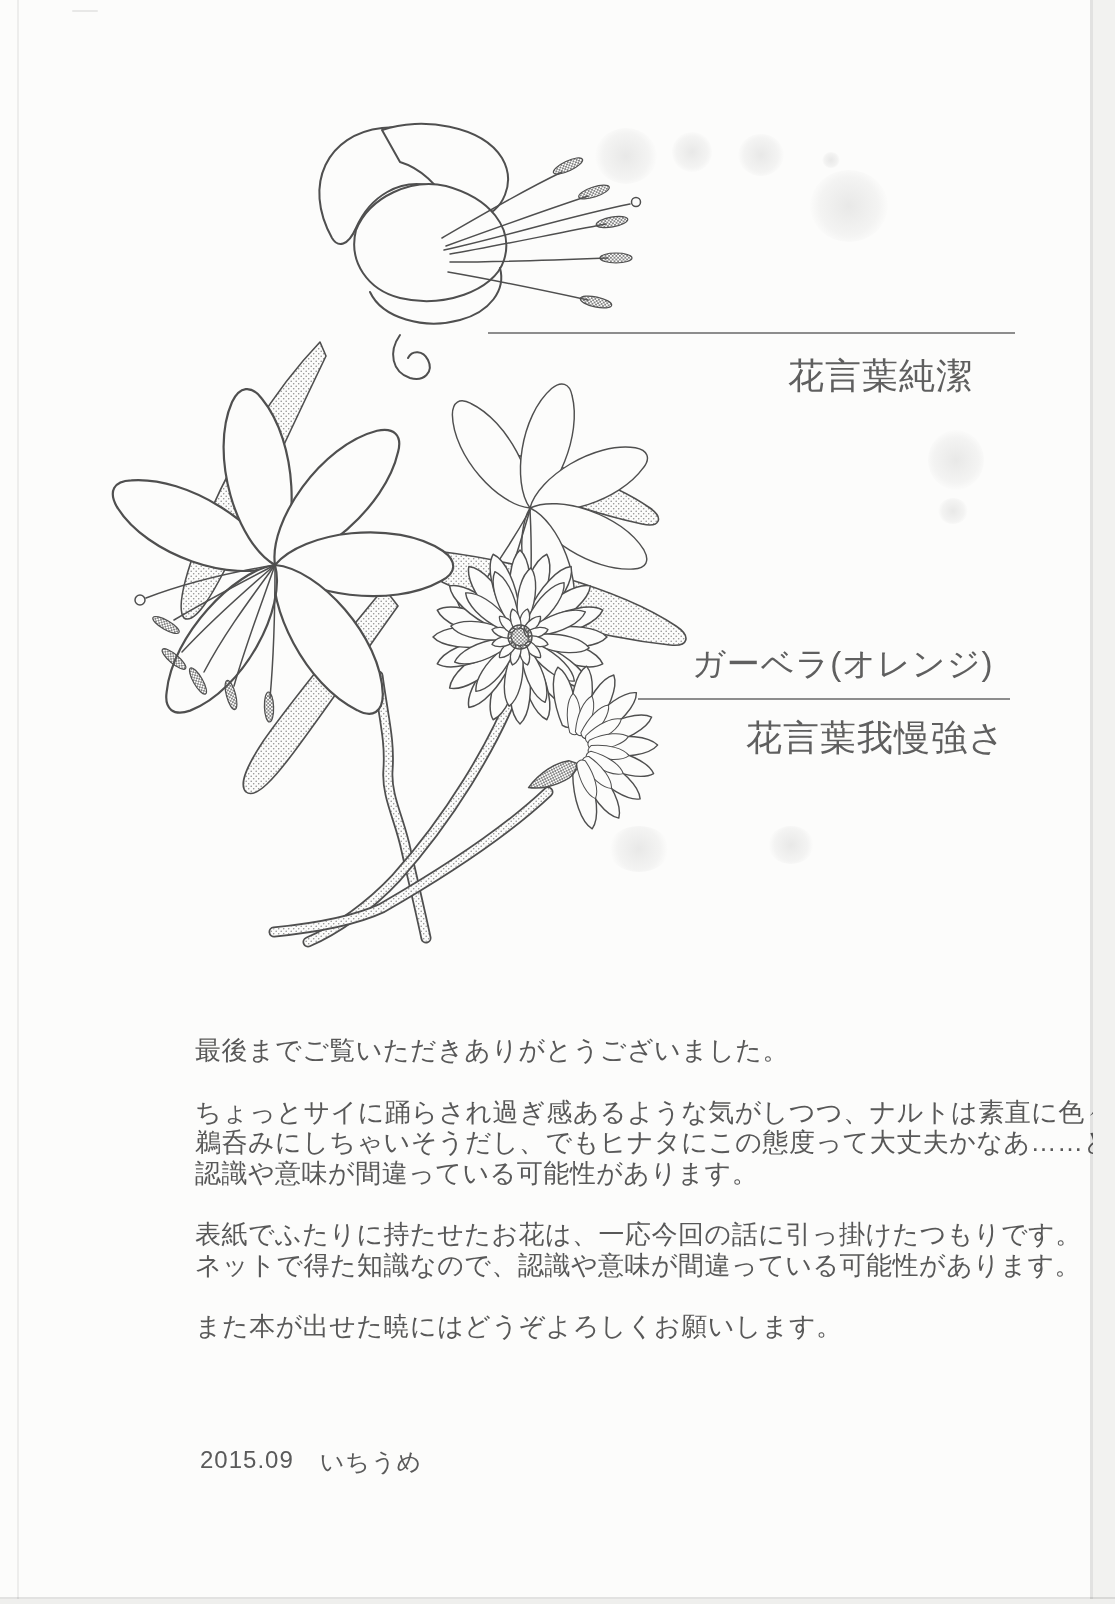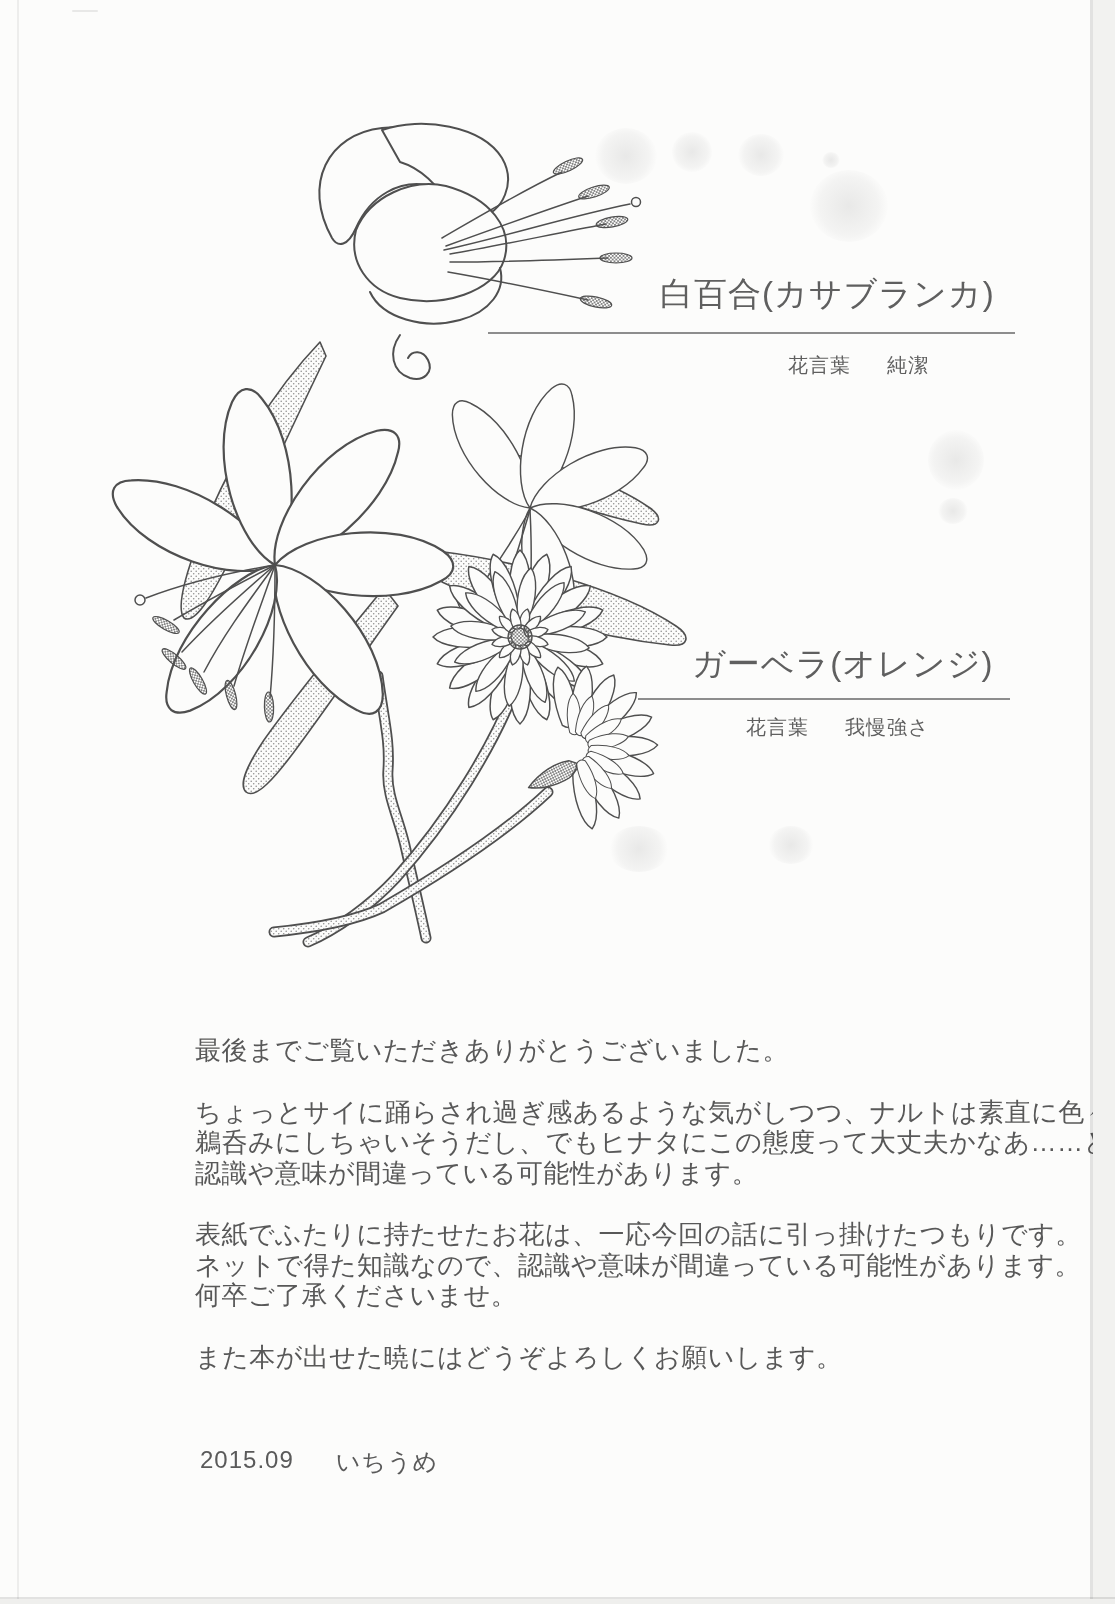--- a/index.html
+++ b/index.html
@@ -19,28 +19,28 @@
   .edge-bottom-line{position:absolute;left:0;bottom:5px;width:100%;height:2px;background:rgba(0,0,0,0.10);}
   .edge-top-tick{position:absolute;left:72px;top:10px;width:26px;height:2px;background:rgba(0,0,0,0.08);border-radius:2px;}
 
   
   .smudge{position:absolute;border-radius:50%;
     background:radial-gradient(circle, rgba(130,130,130,0.16) 0%, rgba(130,130,130,0.07) 55%, rgba(130,130,130,0) 75%);}
 
   
   .flower-name{position:absolute;font-size:33px;letter-spacing:1px;color:#5f5f5f;white-space:nowrap;}
   .name-rule{position:absolute;height:2px;background:#8d8d8d;}
-  .flower-meaning{position:absolute;display:flex;gap:36px;font-size:20px;letter-spacing:1px;color:#5f5f5f;white-space:nowrap;justify-content:center;}
+  .flower-meaning{position:absolute;display:flex;font-size:36px;letter-spacing:1px;color:#5f5f5f;white-space:nowrap;justify-content:center;}
 
   
   .afterword{position:absolute;left:195px;top:1023px;font-size:26px;line-height:30.5px;letter-spacing:0.5px;color:#585858;}
   .afterword .para{margin:12px 0 31px 0;}
   .afterword .line{white-space:nowrap;}
 
-  .signature{position:absolute;left:200px;top:1446px;display:flex;gap:42px;font-size:24px;letter-spacing:1px;color:#5a5a5a;}
+  .signature{position:absolute;left:200px;top:1446px;display:flex;gap:26px;font-size:24px;letter-spacing:1px;color:#5a5a5a;}
 
   .illustration{position:absolute;left:70px;top:120px;width:620px;height:830px;}
 </style>
 </head>
 <body>
 
 <div class="page">
 
   <svg class="illustration" viewBox="0 0 620 830" xmlns="http://www.w3.org/2000/svg">
     <defs>
@@ -225,21 +225,20 @@
         <use href="#gpetal2" transform="rotate(60) scale(0.78)"></use>
           <use href="#gpetal2" transform="rotate(80) scale(0.78)"></use>
         <use href="#gpetal2" transform="rotate(100) scale(0.78)"></use>
           <use href="#gpetal2" transform="rotate(120) scale(0.78)"></use>
         <use href="#gpetal2" transform="rotate(140) scale(0.78)"></use>
       </g>
       <path d="M-2,14 C-14,20 -26,34 -32,52 C-20,50 -6,42 4,30 C8,24 8,18 6,14 Z" fill="url(#tone2)" stroke-width="1.4"></path>
     </g>
   </svg>
 
-  <div class="flower-name" style="left:660px;top:272px;">白百合(カサブランカ)</div>
   <div class="name-rule" style="left:488px;top:332px;width:527px;"></div>
   <div class="flower-meaning" style="left:788px;top:352px;">
     <span>花言葉</span>
     <span>純潔</span>
   </div>
 
   <div class="flower-name" style="left:692px;top:642px;text-align:center;">ガーベラ(オレンジ)</div>
   <div class="name-rule" style="left:638px;top:698px;width:372px;"></div>
   <div class="flower-meaning" style="left:746px;top:714px;">
     <span>花言葉</span>
@@ -251,21 +250,20 @@
       <div class="line">最後までご覧いただきありがとうございました。</div>
     </div>
     <div class="para">
       <div class="line">ちょっとサイに踊らされ過ぎ感あるような気がしつつ、ナルトは素直に色々</div>
       <div class="line">鵜呑みにしちゃいそうだし、でもヒナタにこの態度って大丈夫かなあ……と</div>
       <div class="line">認識や意味が間違っている可能性があります。</div>
     </div>
     <div class="para">
       <div class="line">表紙でふたりに持たせたお花は、一応今回の話に引っ掛けたつもりです。</div>
       <div class="line">ネットで得た知識なので、認識や意味が間違っている可能性があります。</div>
-      <div class="line">何卒ご了承くださいませ。</div>
     </div>
     <div class="para">
       <div class="line">また本が出せた暁にはどうぞよろしくお願いします。</div>
     </div>
   </div>
 
   <div class="signature">
     <span>2015.09</span>
     <span>いちうめ</span>
   </div>

